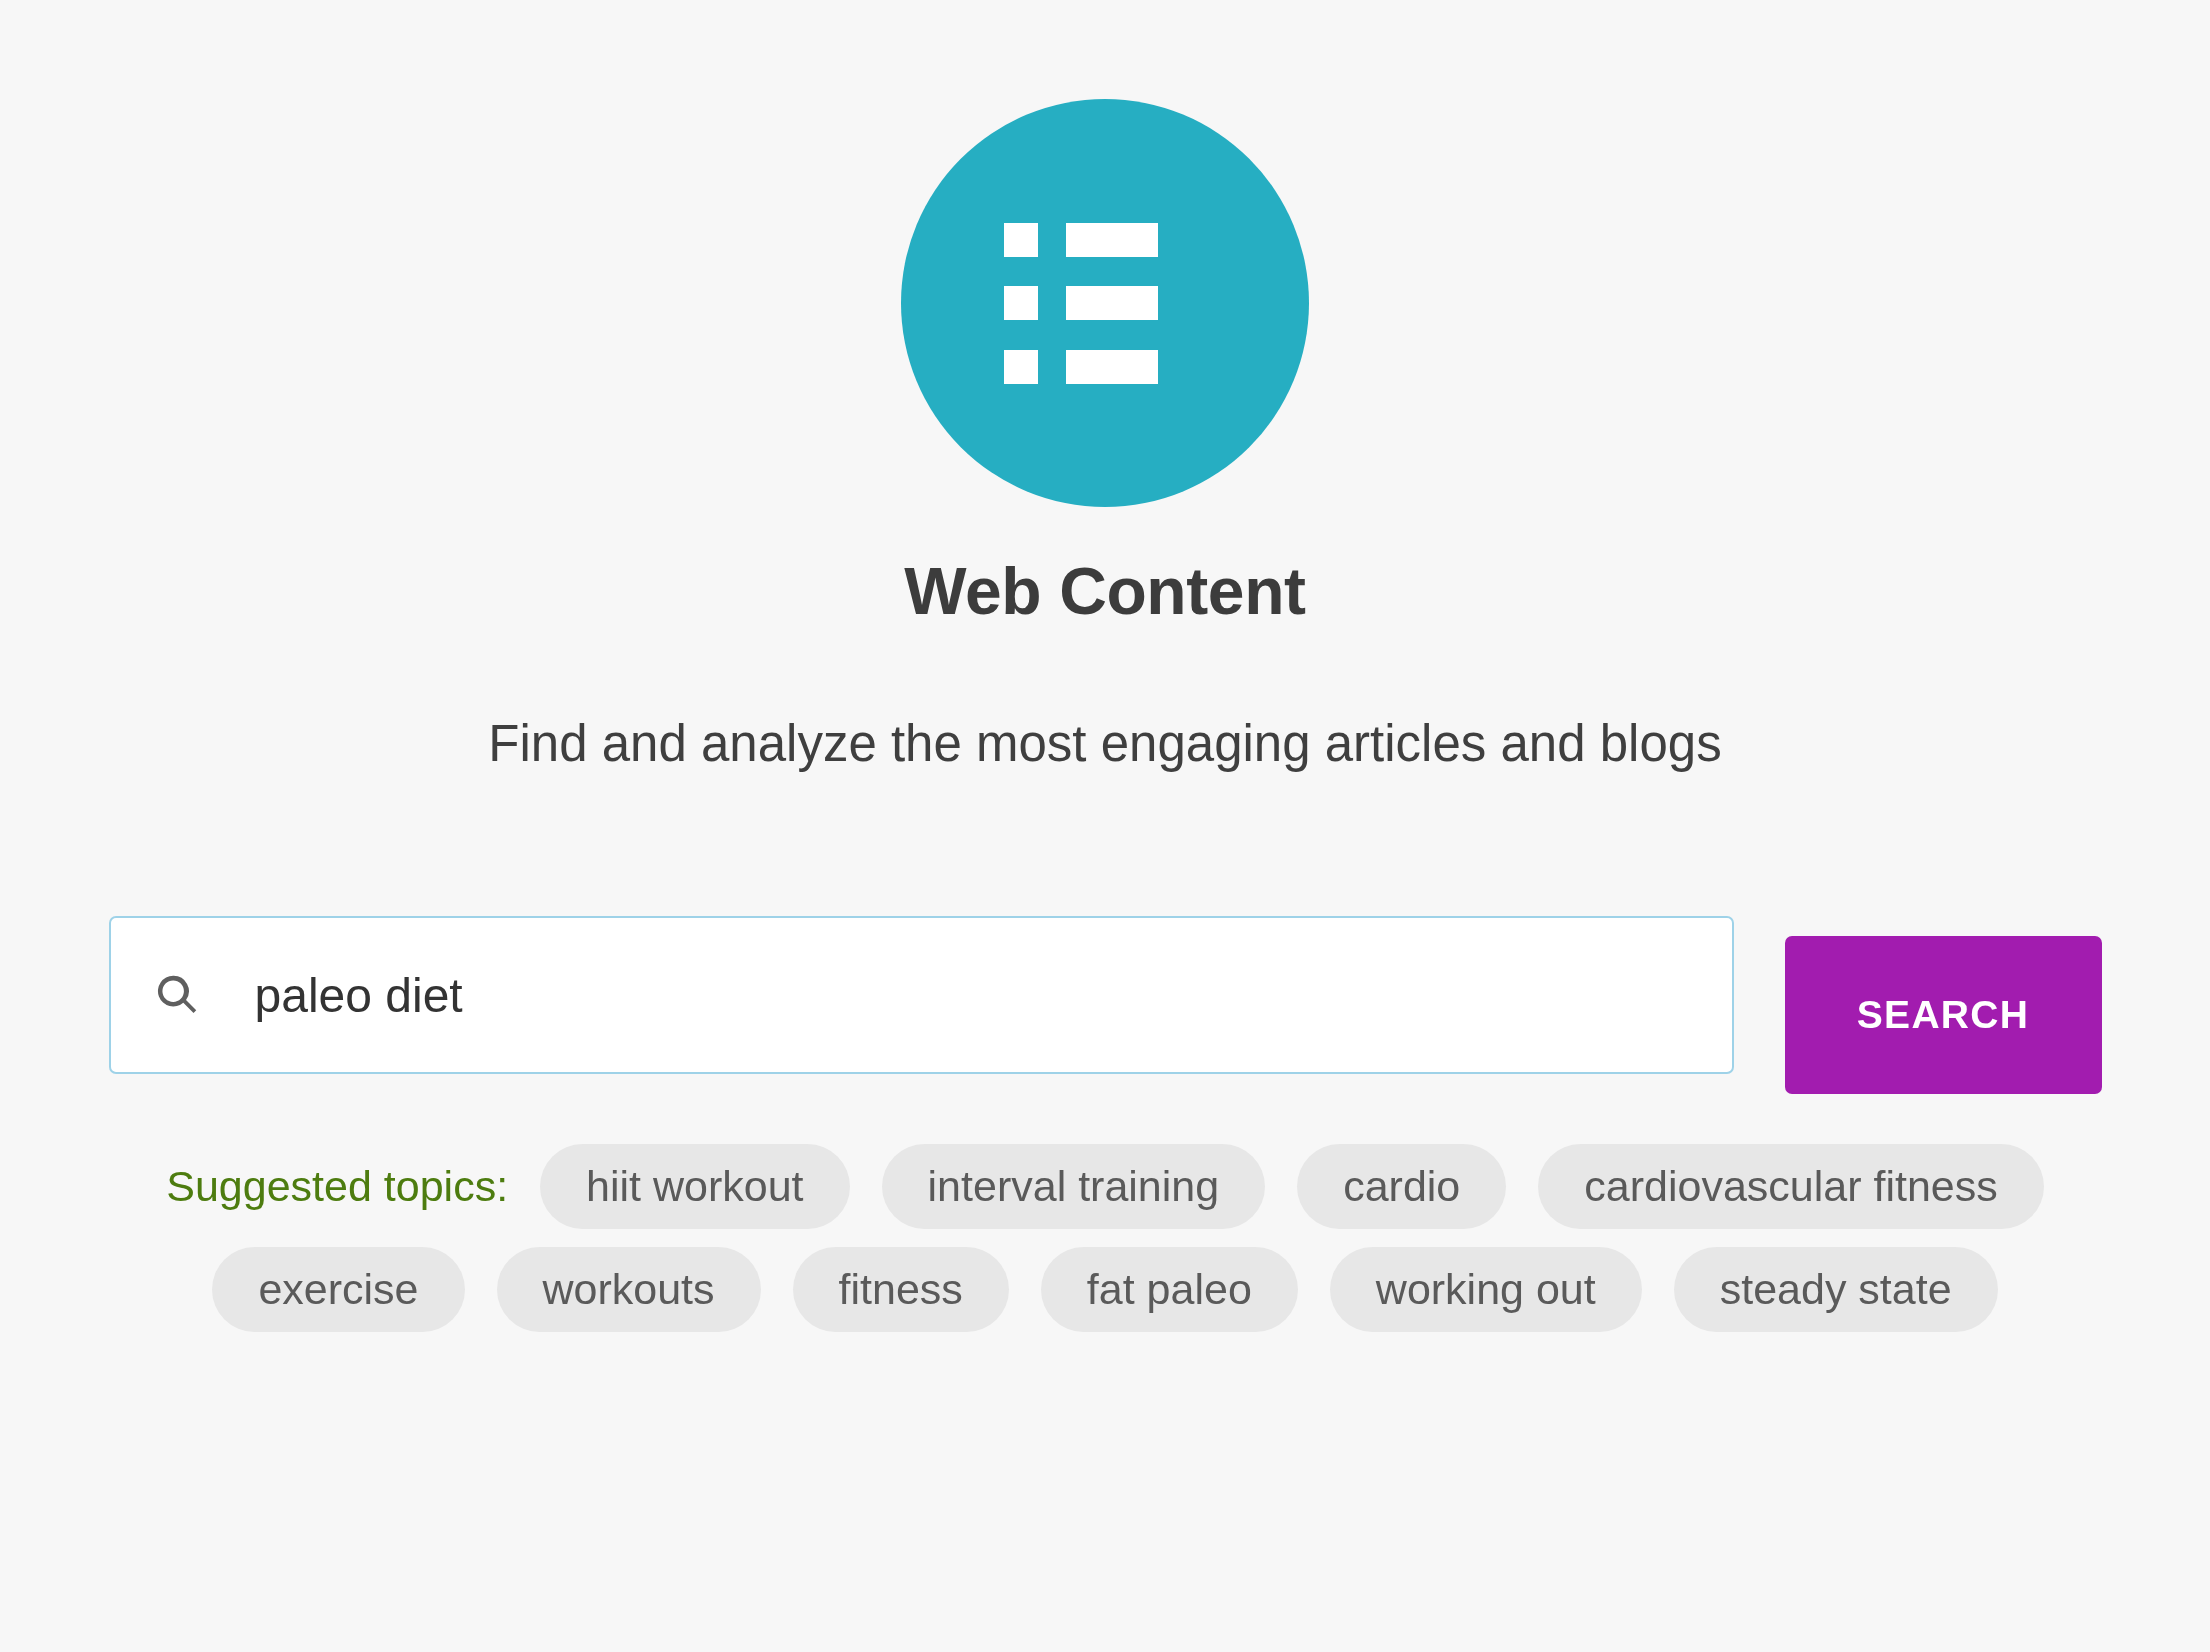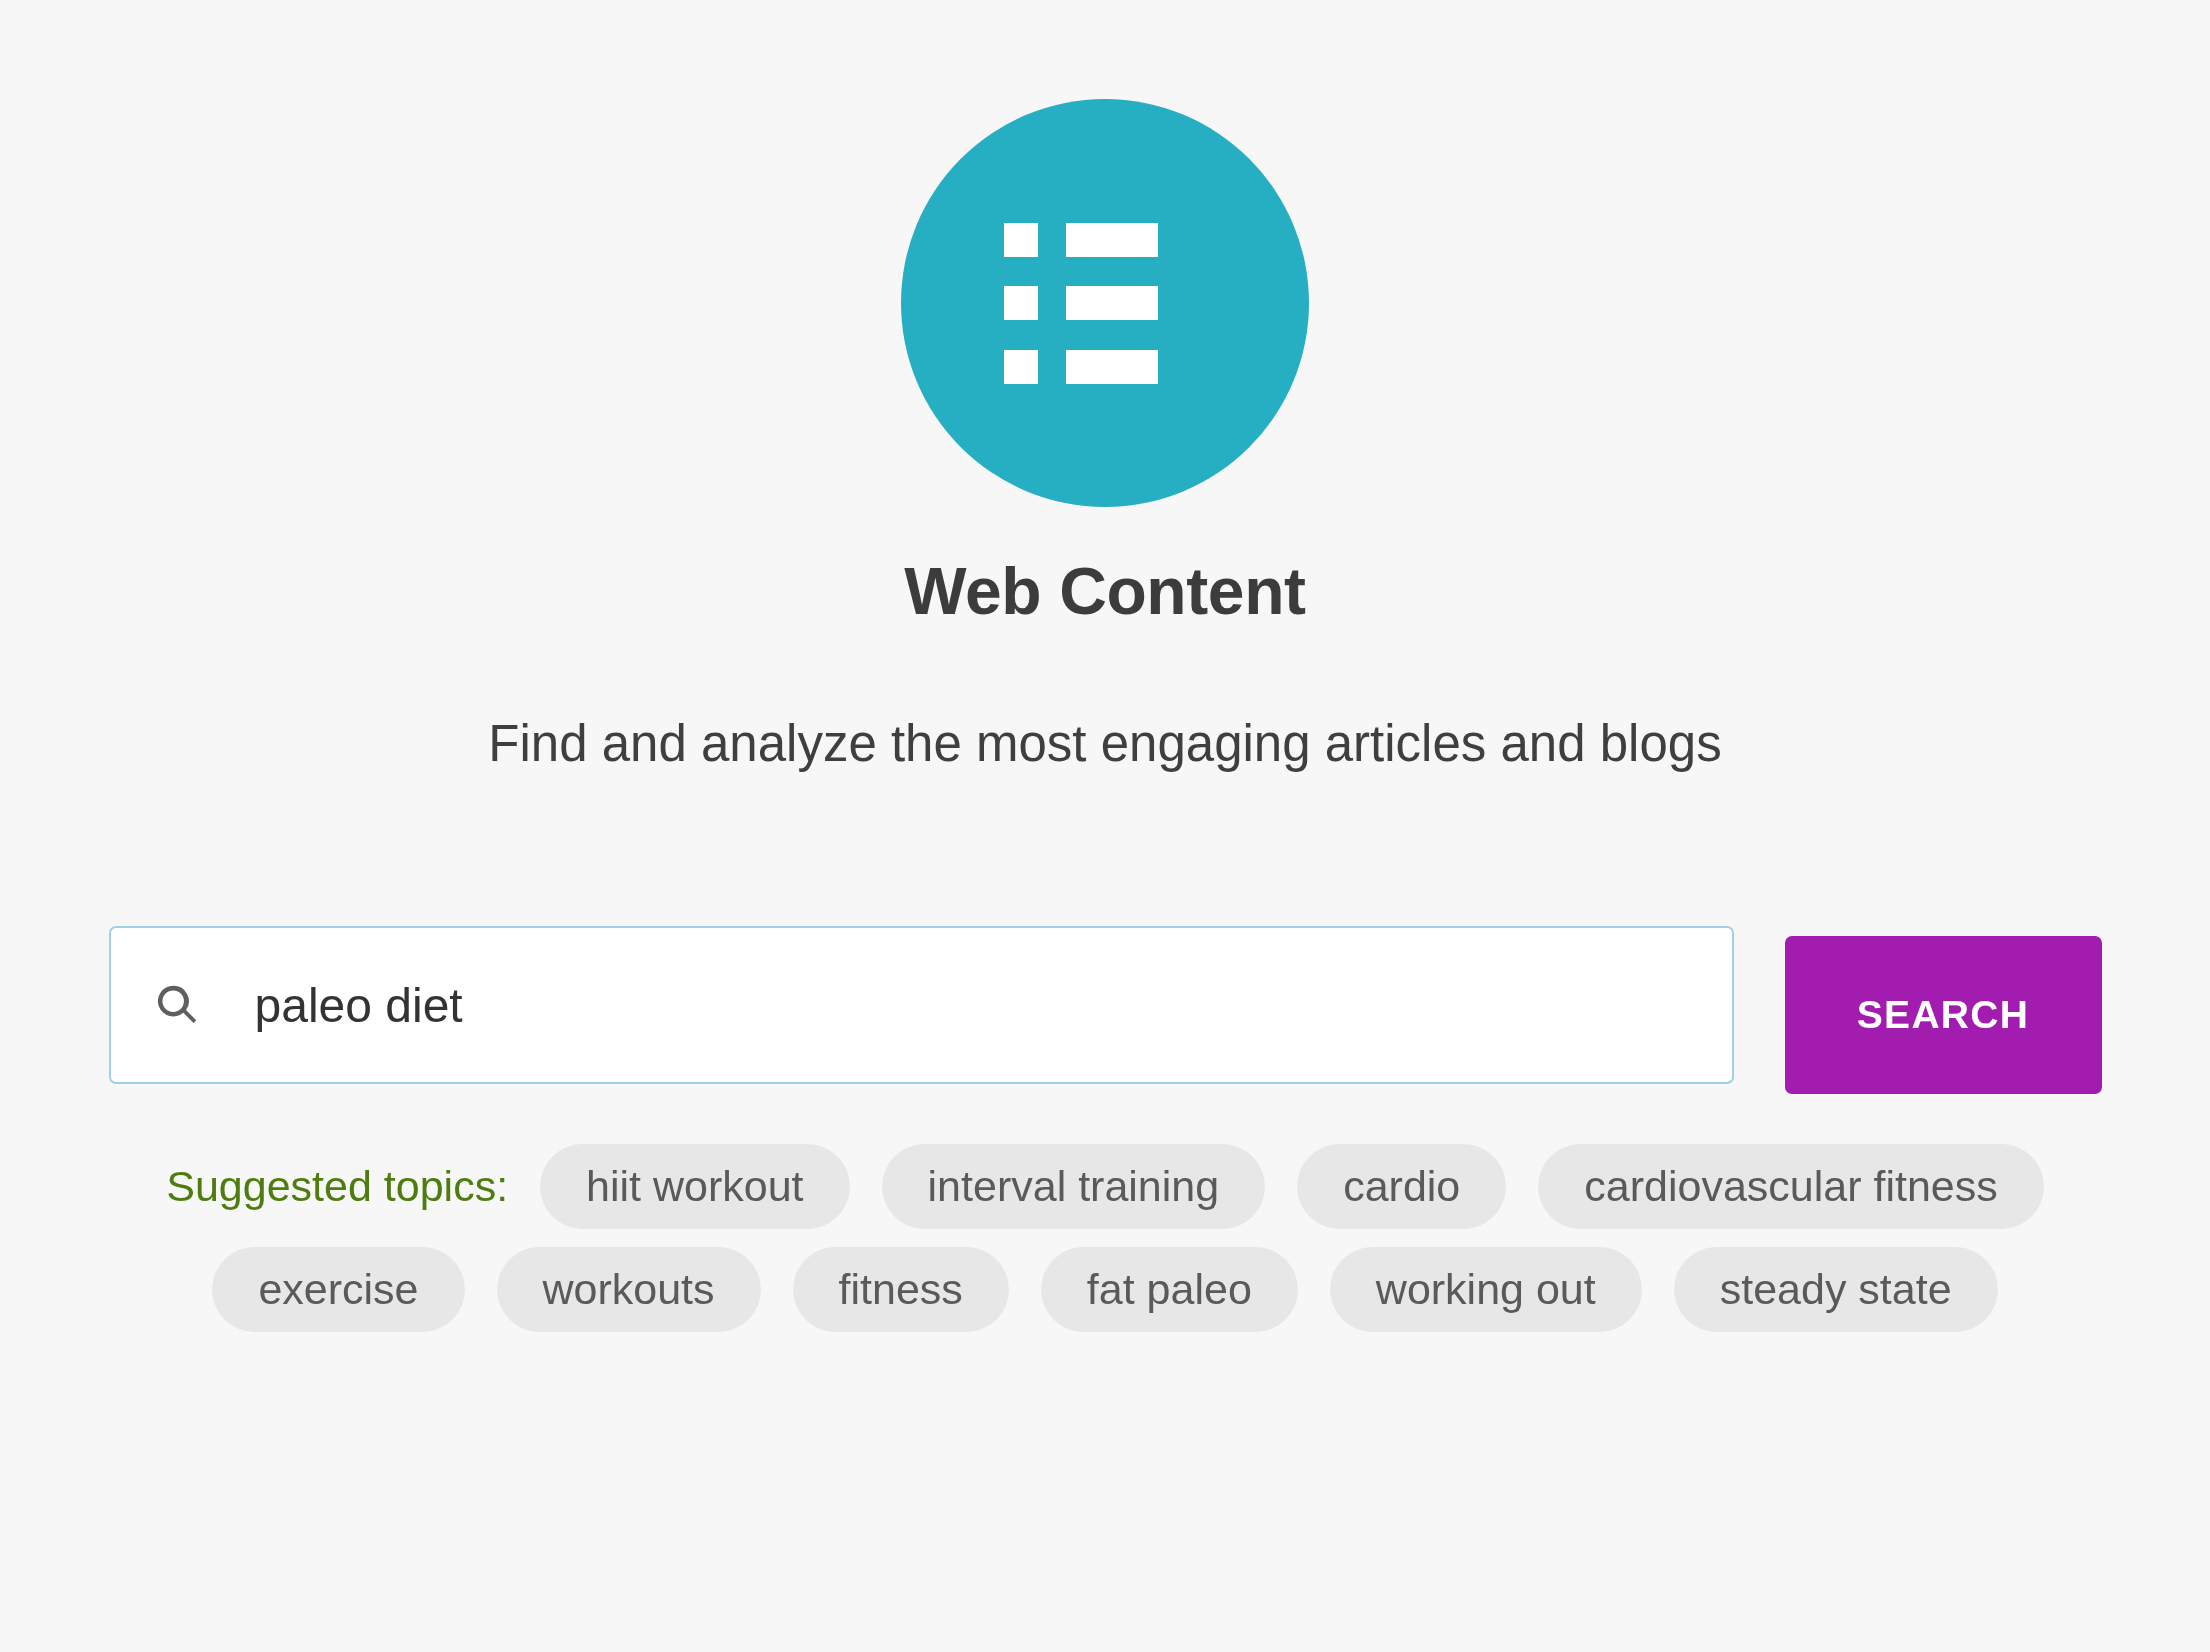--- a/index.html
+++ b/index.html
@@ -86,21 +86,21 @@
     font-weight: normal;
     color: #3f3f3f;
     line-height: 1;
   }
 
   
   .search-row {
     margin-top: 96px;
     width: 1993px;
     display: flex;
-    align-items: center;
+    align-items: flex-start;
     justify-content: space-between;
   }
   .search-box {
     width: 1625px;
     height: 158px;
     box-sizing: border-box;
     background: #ffffff;
     border: 2.7px solid #9ed2e8;
     border-radius: 7px;
     display: flex;

